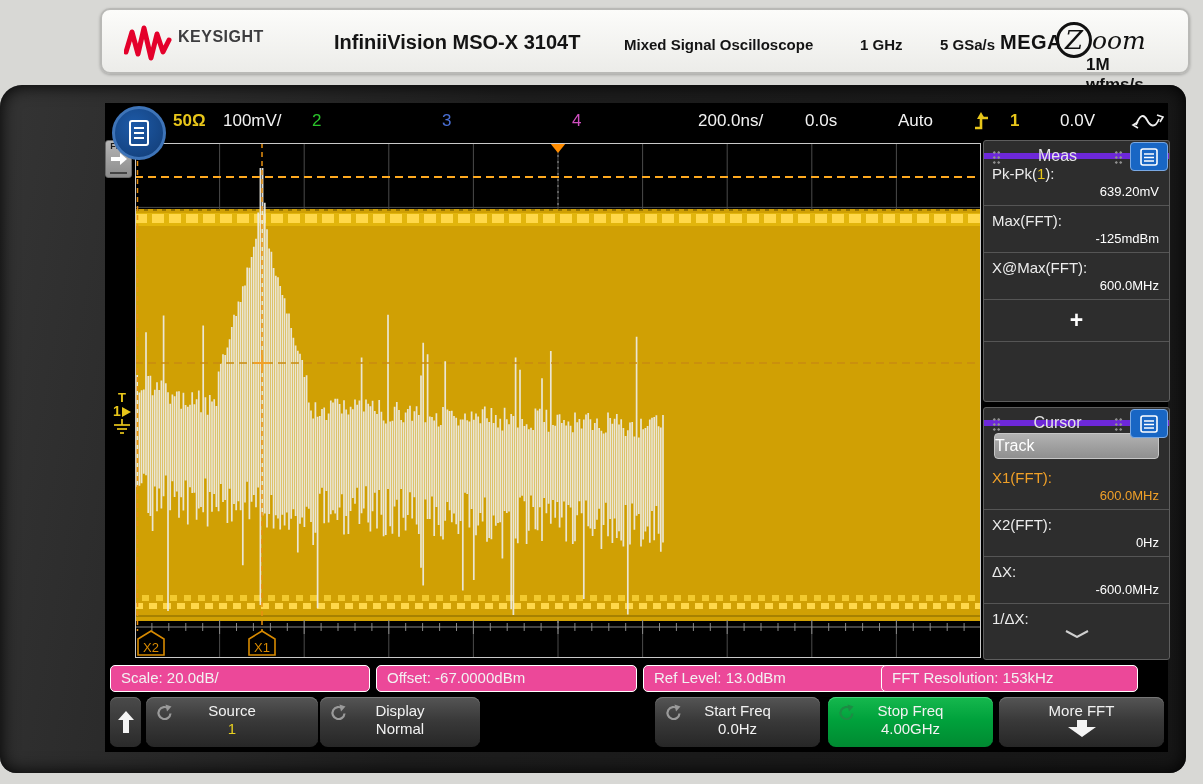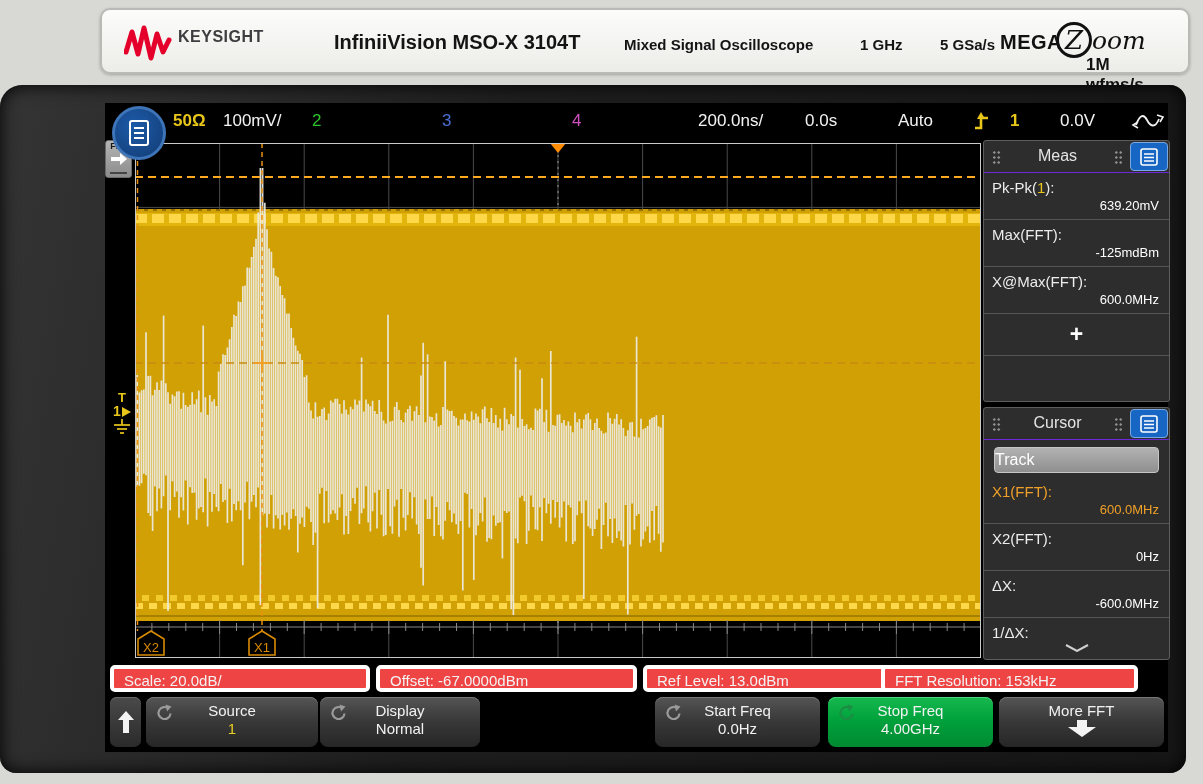--- a/index.html
+++ b/index.html
@@ -27,35 +27,35 @@
 .menu-circle{position:absolute;left:7px;top:3px;width:54px;height:54px;border-radius:50%;background:radial-gradient(circle at 40% 35%,#1d5aa8,#123c74);border:3px solid #3e74b8;display:flex;align-items:center;justify-content:center;z-index:30}
 
 .grid{position:absolute;left:30px;top:40px;width:846px;height:515px;background:#000}
 .fft-badge{position:absolute;left:0;top:37px;width:27px;height:38px;background:linear-gradient(#b5b5b5,#8c8c8c);border:1px solid #6a6a6a;border-radius:3px;z-index:5;text-align:center}
 .fft-badge .t{font-size:9px;font-weight:bold;color:#1a1a1a;line-height:11px}
 .left-markers{position:absolute;left:4px;top:288px;width:26px;color:#e8c61a;text-align:center;z-index:5}
 .left-markers .t{font-size:13px;font-weight:bold;line-height:13px}
 .ch1row{display:flex;align-items:center;justify-content:center;gap:1px;font-size:14px;font-weight:bold;line-height:15px}
 
 .panel{position:absolute;left:878px;width:187px;background:#2d2d2d;border:1px solid #5e5e5e;border-radius:3px;overflow:hidden}
-.panel-hdr{position:relative;height:32px;border-bottom:1px solid #6d28d9}
+.panel-hdr{position:relative;height:18px;border-bottom:6px solid #6d28d9}
 .panel-title{position:absolute;left:0;right:38px;top:6px;text-align:center;font-size:16px;color:#e4e4e4}
 .dots{position:absolute;top:9px;width:9px;height:15px;background:radial-gradient(circle,#909090 1.1px,transparent 1.4px);background-size:4.5px 5px}
 .dots.l{left:8px}.dots.r{right:46px}
 .hdr-btn{position:absolute;right:1px;top:1px;width:38px;height:29px;background:#1866c4;border:1px solid #7aa8e2;border-radius:4px;display:flex;align-items:center;justify-content:center;cursor:pointer}
 .mrow{border-bottom:1px solid #555;padding:4px 0 3px}
 .mrow .lab{padding:2px 8px 0;font-size:15px;color:#ececec}
 .mrow .val{padding:2px 10px 3px;font-size:13px;color:#fff;text-align:right}
 .accent, .accent .lab, .accent .val{color:#f0a028!important}
 .chan-digit{color:#e8c61a}
 .plus-row{height:42px;display:flex;align-items:center;justify-content:center;font-size:23px;font-weight:bold;color:#fff;border-bottom:1px solid #555;cursor:pointer}
 .track-btn{margin:7px 10px 4px;height:26px;background:linear-gradient(#b2b2b2,#8f8f8f);border:1px solid #c6c6c6;border-radius:4px;color:#fff;font-size:16px;text-align:left;line-height:24px;cursor:pointer}
 .chev{display:flex;justify-content:center;padding-top:2px}
 
-.ibox{position:absolute;top:562px;height:27px;background:#ef4444;border:4px solid #ffffff;border-radius:5px;color:#f2f2f2;font-size:15px;line-height:24px;padding-left:10px;white-space:nowrap}
+.ibox{position:absolute;top:562px;height:27px;background:#ec4899;border:1px solid #ffffff;border-radius:5px;color:#f2f2f2;font-size:15px;line-height:24px;padding-left:10px;white-space:nowrap}
 
 .skey{position:absolute;top:594px;height:50px;border-radius:8px;background:linear-gradient(#555 0%,#3a3a3a 45%,#262626 100%);box-shadow:inset 0 1px 0 #777;color:#f2f2f2;text-align:center;cursor:pointer}
 .skey .l1{margin-top:5px;font-size:15px;line-height:17px}
 .skey .l2{font-size:15px;line-height:19px}
 .skey.green{background:linear-gradient(#16b84e 0%,#00a23c 45%,#008a31 100%);box-shadow:inset 0 1px 0 #4cd680}
 .skey .knob{position:absolute;left:9px;top:7px}
 .val-yel{color:#e8d020}
 .upkey{position:absolute;left:5px;top:594px;width:31px;height:50px;border-radius:7px;background:linear-gradient(#4a4a4a,#2a2a2a);box-shadow:inset 0 1px 0 #6a6a6a;display:flex;align-items:center;justify-content:center;cursor:pointer}
 </style>
 </head>

